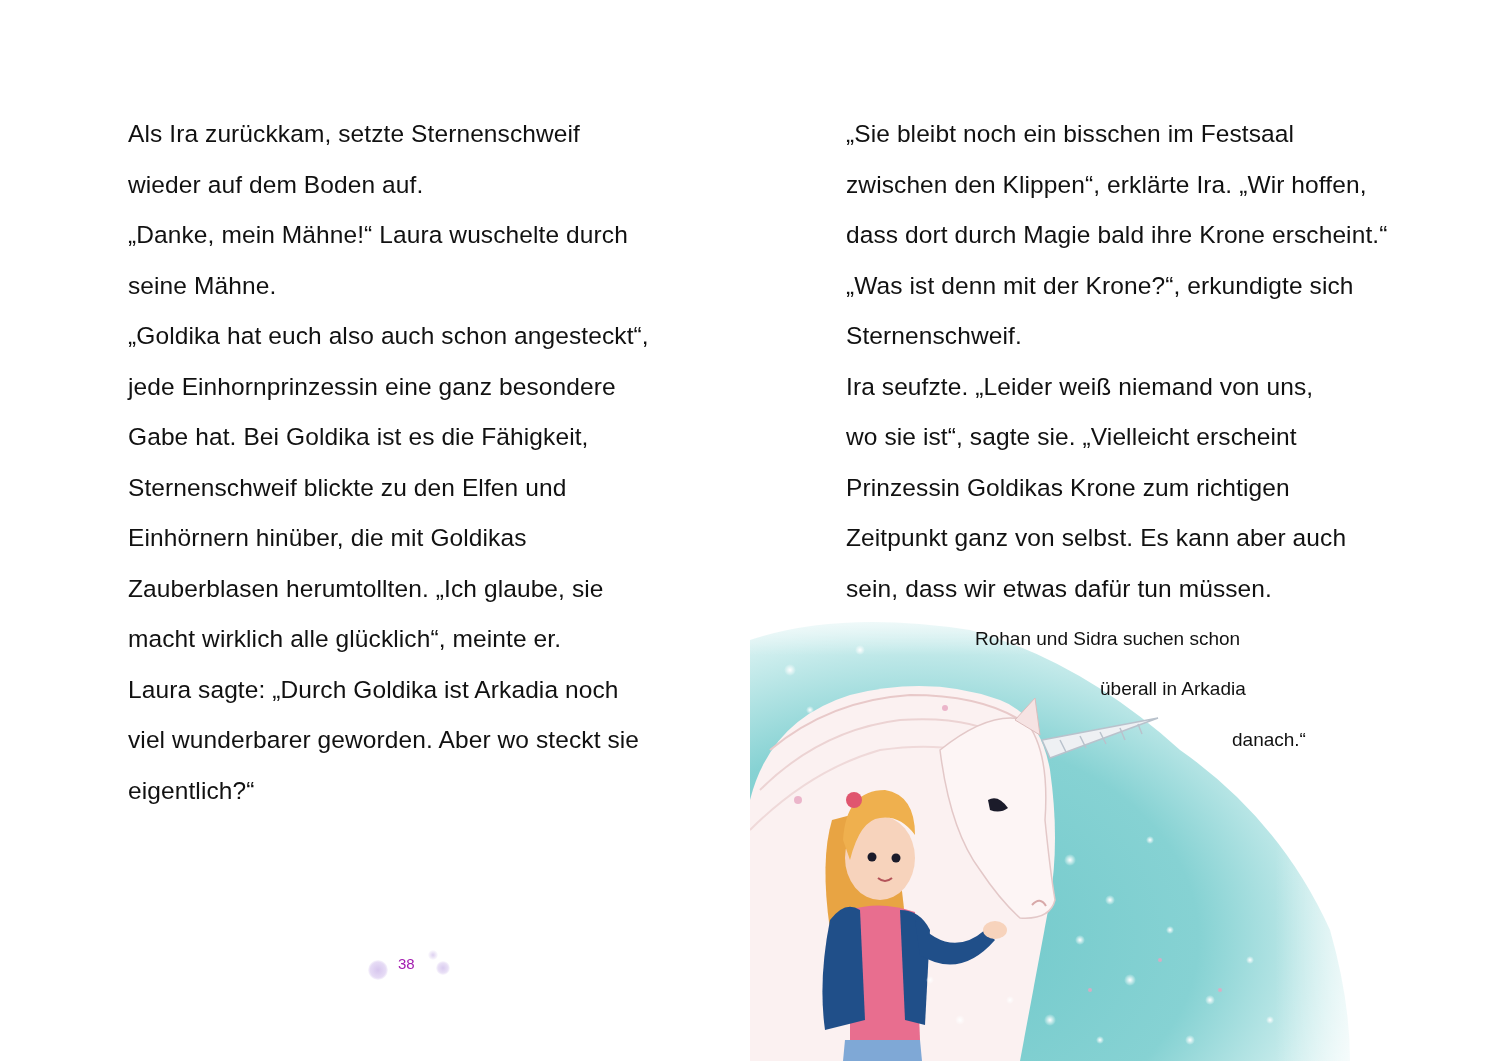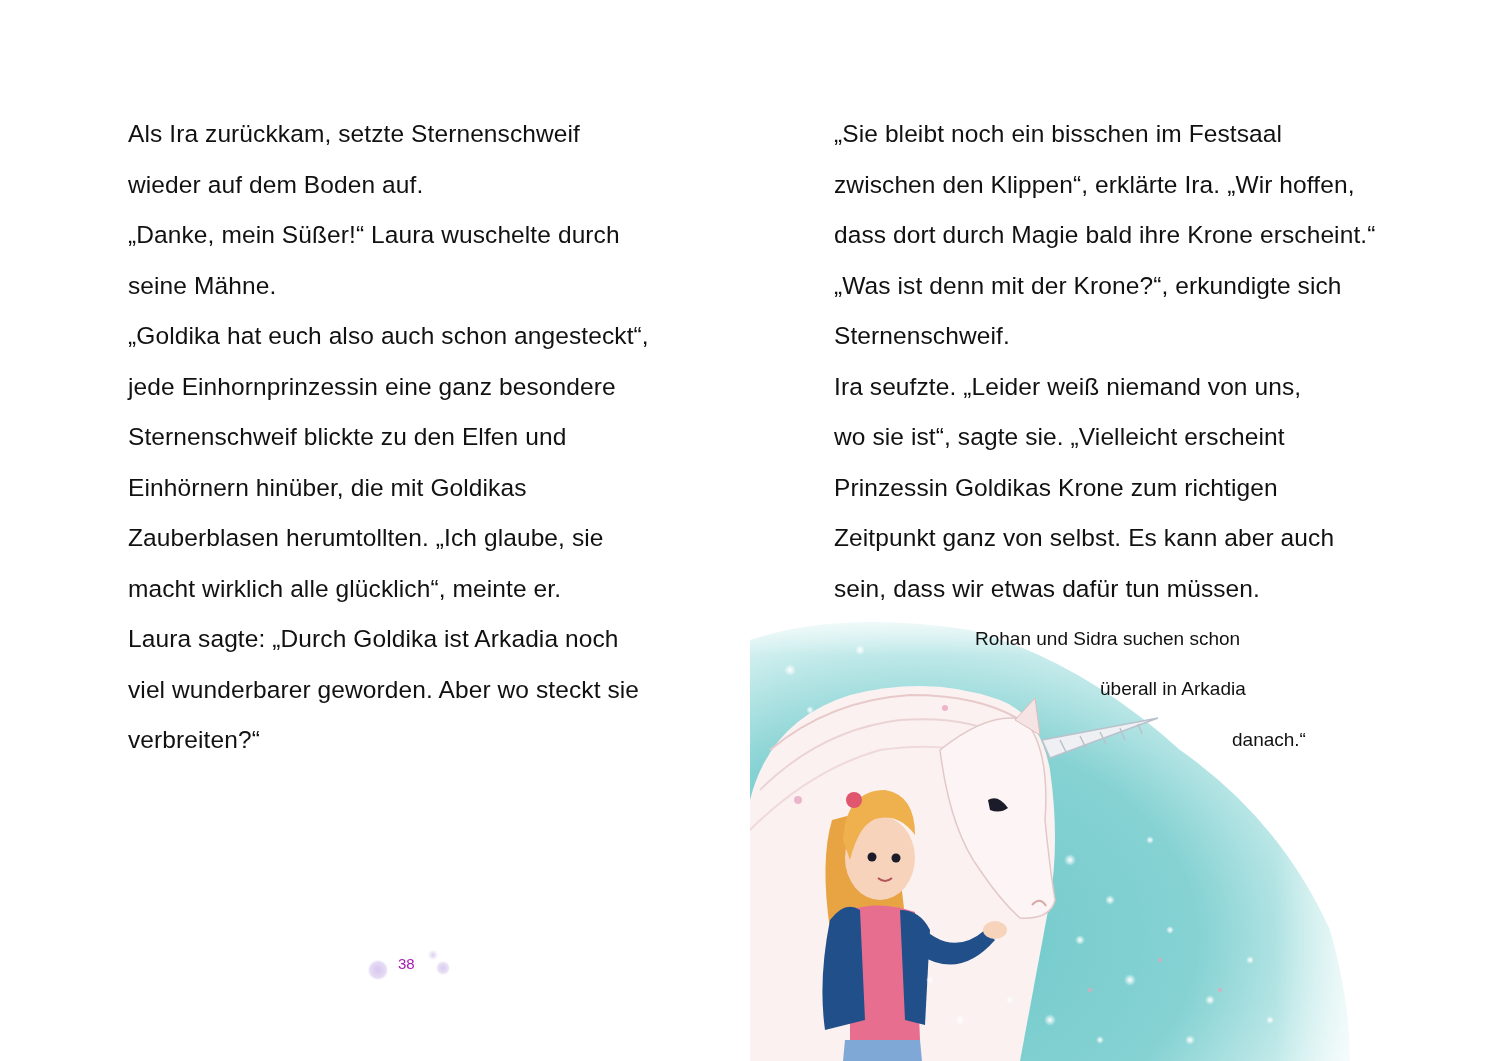--- a/index.html
+++ b/index.html
@@ -11,45 +11,46 @@
   }
   .page { position: absolute; top: 0; height: 1061px; }
   .page-left { left: 0; width: 750px; margin-left: 24px; }
   .page-right { left: 750px; width: 750px; overflow: hidden; }
   .text-block { position: absolute; margin: 0; padding: 0; list-style: none; }
   .line {
     font-size: 24.5px; line-height: 50.5px; white-space: nowrap;
     letter-spacing: 0.1px;
   }
   .left-text { left: 104px; top: 109px; }
-  .right-text { left: 84px; top: 109px; }
+  .right-text { left: 96px; top: 109px; }
   .page-number-wrap { position: absolute; left: 340px; top: 948px; width: 100px; height: 40px; }
   .page-number { position: absolute; left: 34px; top: 7px; font-size: 15px; color: #a21caf; }
   .sparkle { position: absolute; border-radius: 50%; }
   .illustration { position: absolute; left: 0; top: 600px; width: 750px; height: 461px; }
   .illus-text { position: absolute; font-size: 19px; line-height: 50.5px; white-space: nowrap; z-index: 3; }
 </style>
 </head>
 <body>
 
 <div class="page page-left">
   <div class="text-block left-text">
     <div class="line">Als Ira zurückkam, setzte Sternenschweif</div>
     <div class="line">wieder auf dem Boden auf.</div>
-    <div class="line">„Danke, mein Süßer!“ Laura wuschelte durch</div>
+    <div class="line">„Danke, mein Mähne!“ Laura wuschelte durch</div>
     <div class="line">seine Mähne.</div>
     <div class="line">„Goldika hat euch also auch schon angesteckt“,</div>
     <div class="line">jede Einhornprinzessin eine ganz besondere</div>
+    <div class="line">Gabe hat. Bei Goldika ist es die Fähigkeit,</div>
     <div class="line">Sternenschweif blickte zu den Elfen und</div>
     <div class="line">Einhörnern hinüber, die mit Goldikas</div>
     <div class="line">Zauberblasen herumtollten. „Ich glaube, sie</div>
     <div class="line">macht wirklich alle glücklich“, meinte er.</div>
     <div class="line">Laura sagte: „Durch Goldika ist Arkadia noch</div>
     <div class="line">viel wunderbarer geworden. Aber wo steckt sie</div>
-    <div class="line">verbreiten?“</div>
+    <div class="line">eigentlich?“</div>
   </div>
 
   <div class="page-number-wrap">
     <span class="sparkle" style="left:4px;top:12px;width:20px;height:20px;background:radial-gradient(circle,#d7c6ee 0%,#e6dbf5 55%,rgba(255,255,255,0) 75%);"></span>
     <span class="sparkle" style="left:64px;top:2px;width:10px;height:10px;background:radial-gradient(circle,#ddd0f0 0%,rgba(255,255,255,0) 75%);"></span>
     <span class="sparkle" style="left:72px;top:13px;width:14px;height:14px;background:radial-gradient(circle,#d9cbef 0%,#e9e0f6 50%,rgba(255,255,255,0) 75%);"></span>
     <span class="page-number">38</span>
   </div>
 </div>
 

